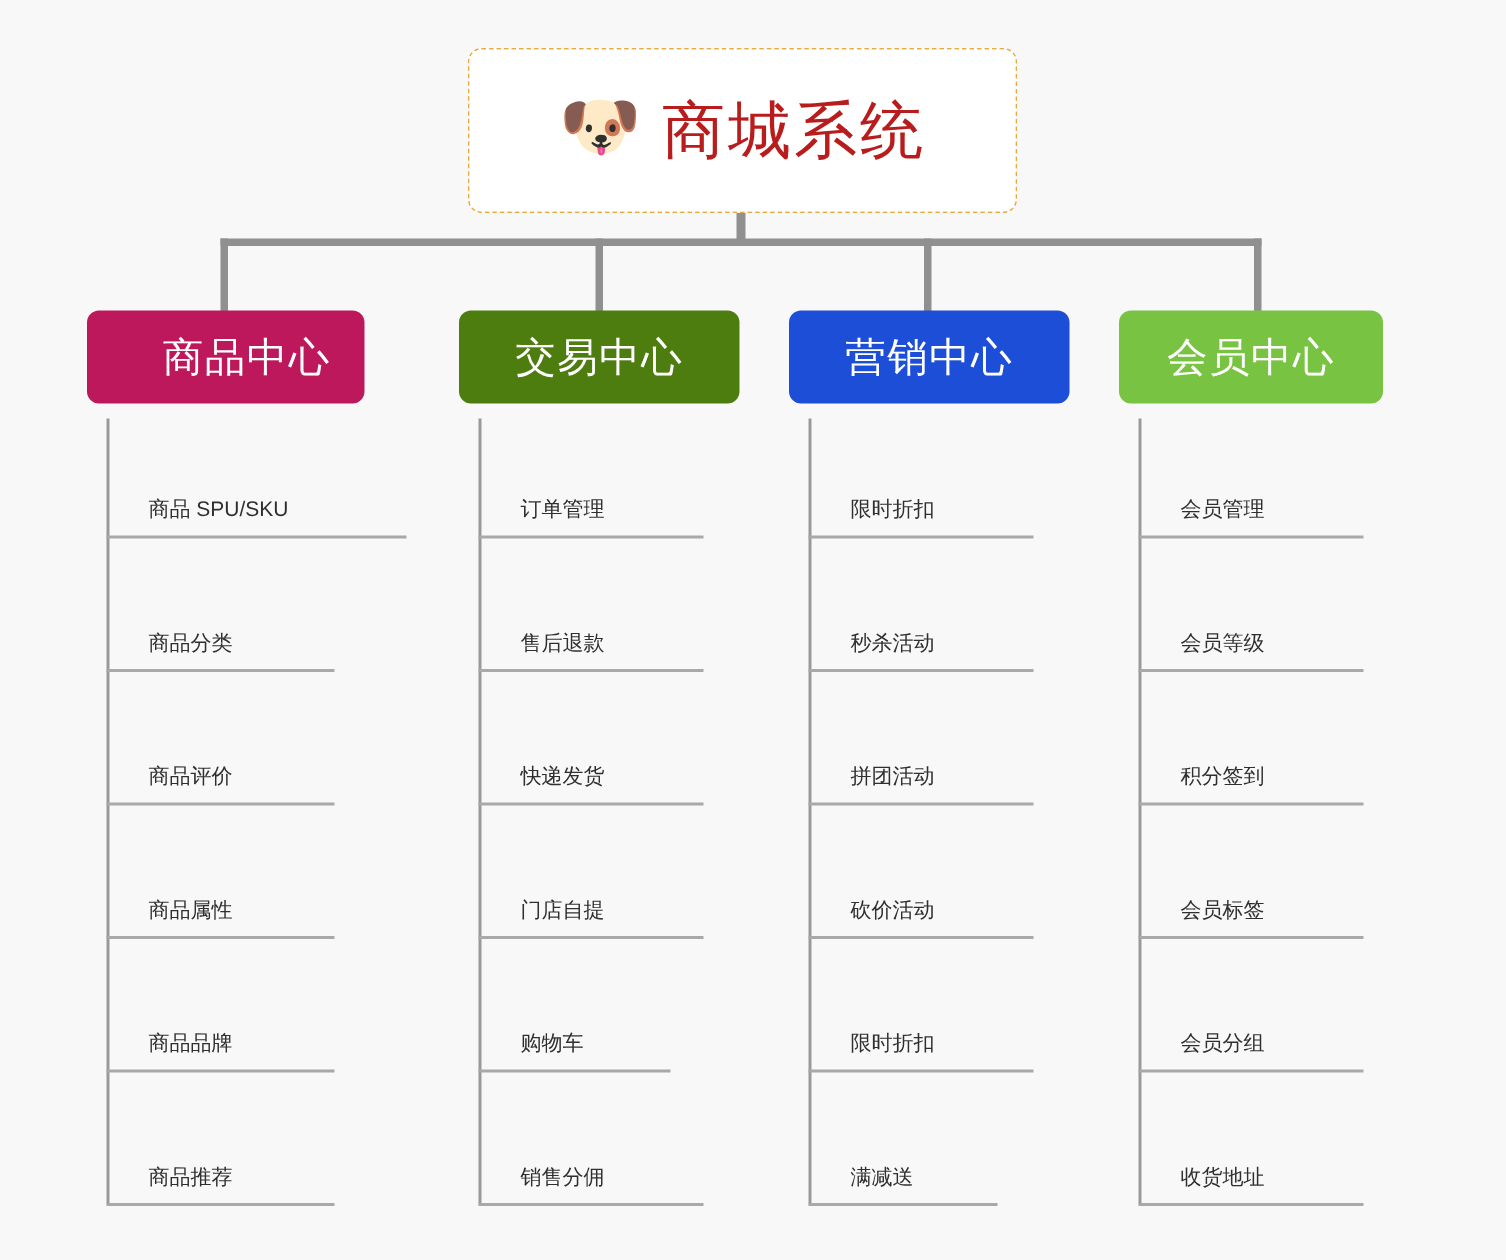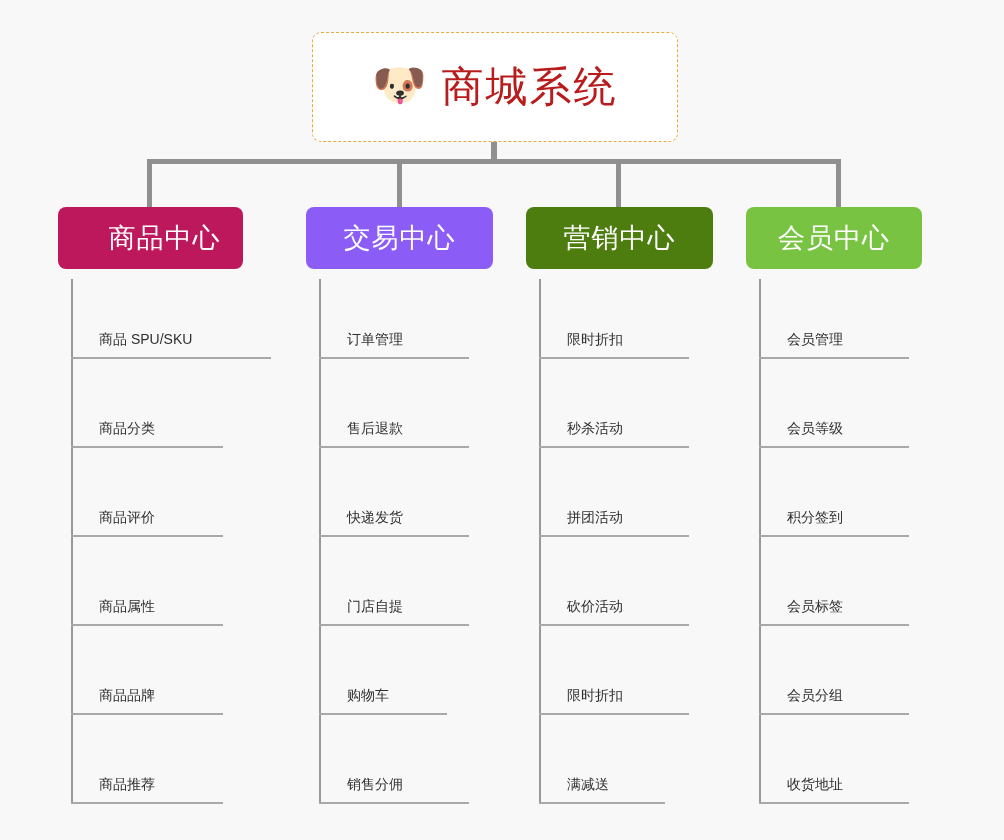--- a/index.html
+++ b/index.html
@@ -194,21 +194,21 @@
       <div class="child-item short">
           <span class="child-label">商品品牌</span>
         </div>
       <div class="child-item short">
           <span class="child-label">商品推荐</span>
         </div>
     </div>
   </div>
 
   <div class="column col-2">
-    <div class="cat-header" style="background: #8b5cf6;">
+    <div class="cat-header" style="background: #4d7c0f;">
       <span>交易中心</span>
     </div>
     <div class="children">
       <div class="child-item">
           <span class="child-label">订单管理</span>
         </div>
       <div class="child-item">
           <span class="child-label">售后退款</span>
         </div>
       <div class="child-item">
@@ -220,21 +220,21 @@
       <div class="child-item short">
           <span class="child-label">购物车</span>
         </div>
       <div class="child-item">
           <span class="child-label">销售分佣</span>
         </div>
     </div>
   </div>
 
   <div class="column col-3">
-    <div class="cat-header" style="background: #4d7c0f;">
+    <div class="cat-header" style="background: #1d4ed8;">
       <span>营销中心</span>
     </div>
     <div class="children">
       <div class="child-item">
           <span class="child-label">限时折扣</span>
         </div>
       <div class="child-item">
           <span class="child-label">秒杀活动</span>
         </div>
       <div class="child-item">

